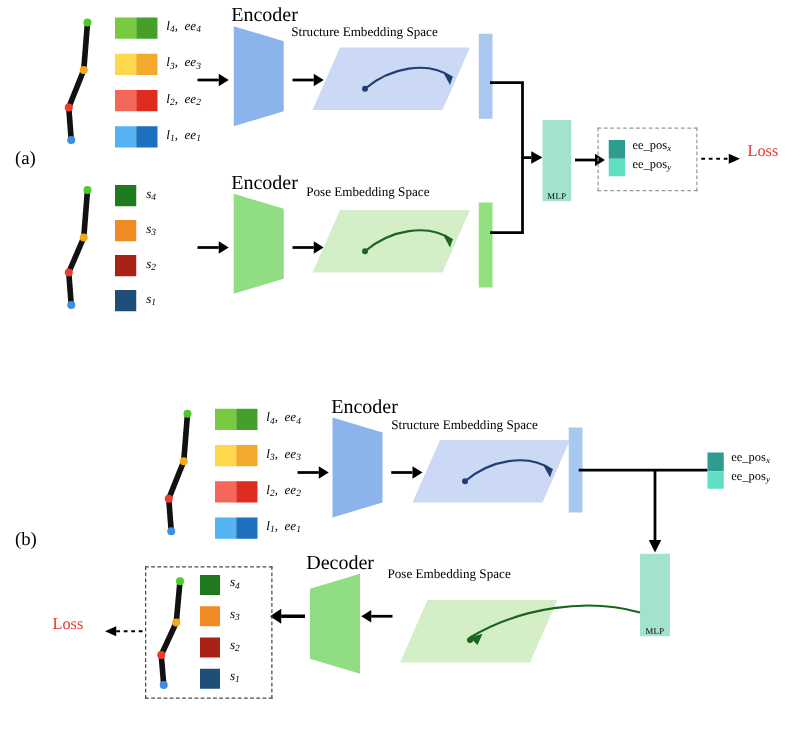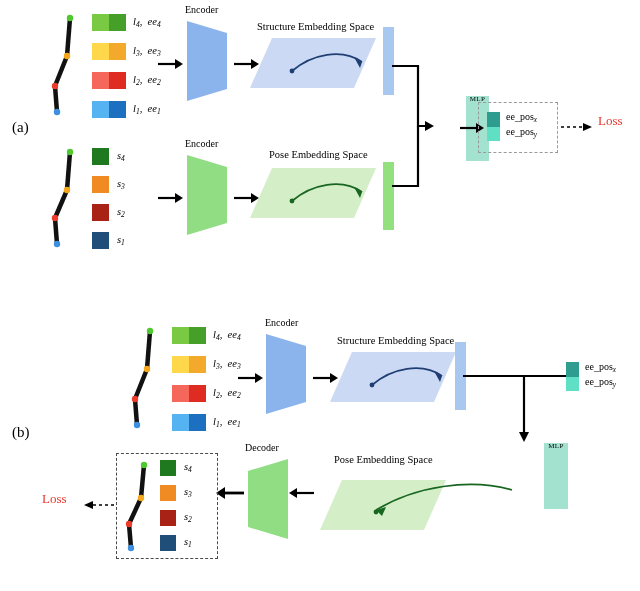--- a/index.html
+++ b/index.html
@@ -9,34 +9,34 @@
   }
   .fig{position:absolute;left:0;top:0;width:640px;height:591px;}
   .abs{position:absolute;}
 
   
   .lbl{
     font-family:"Liberation Serif", serif;
     white-space:nowrap;line-height:1;
   }
   .lbl-panel{font-size:15px;}
-  .lbl-title{font-size:10px;}
-  .lbl-space{font-size:10.5px;margin-left:24px;}
+  .lbl-title{font-size:16px;}
+  .lbl-space{font-size:10.5px;}
   .lbl-leg{font-size:10.5px;font-style:italic;}
   .lbl-mlp{font-size:7px;letter-spacing:.3px;}
   .lbl-loss{font-size:13px;color:#e8352a;}
   .lbl-pos{font-size:10px;}
   .sub{font-size:.72em;vertical-align:-0.25em;font-style:italic;}
   .swatch-split{position:absolute;display:flex;}
   .swatch-split i{display:block;height:100%;}
   .swatch-solid{position:absolute;}
 
   
   .bar{position:absolute;}
-  .mlpbox{position:absolute;display:flex;align-items:flex-start;justify-content:center;margin-left:32px;}
+  .mlpbox{position:absolute;display:flex;align-items:flex-end;justify-content:center;}
   .dashbox{position:absolute;border:1px dashed #9a9a9a;}
   .dashbox-l{position:absolute;border:1px dashed #4a4a4a;}
 
   
   .caption{
     position:absolute;left:18px;top:575px;width:604px;
     font-size:11px;line-height:1.35;color:#111;
     font-family:"Liberation Serif", serif;
     overflow:hidden;height:16px;
   }

